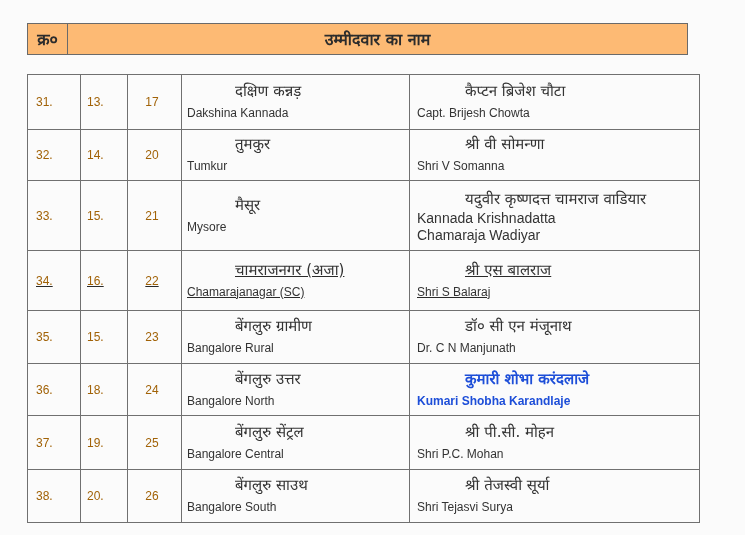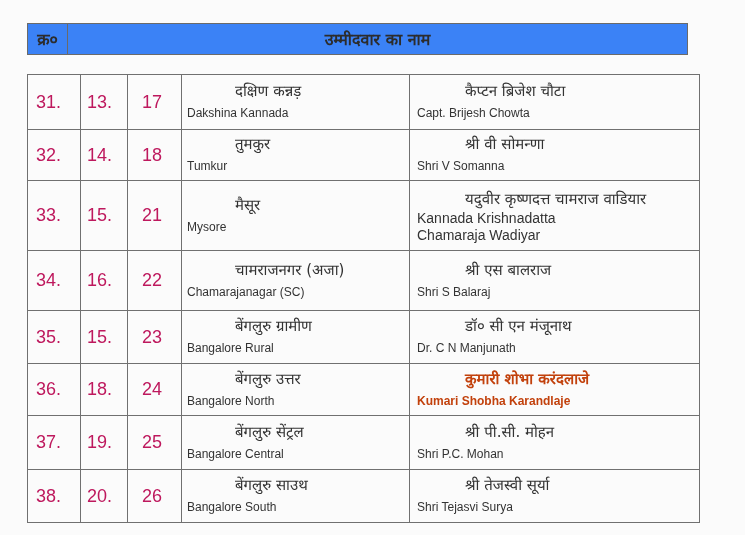--- a/index.html
+++ b/index.html
@@ -2,51 +2,51 @@
 <html><head>
 <meta charset="utf-8">
 <style>
   html, body { margin: 0; padding: 0; }
   body {
     width: 745px; height: 535px; background: #fbfbfb; position: relative; overflow: hidden;
     font-family: "Liberation Sans", "DejaVu Sans", sans-serif; color: #2a2a2a;
   }
   .header {
     position: absolute; left: 27px; top: 23px; width: 661px; height: 32px;
-    background: #3b82f6; border: 1px solid #6a6a6a; box-sizing: border-box;
+    background: #fdba74; border: 1px solid #6a6a6a; box-sizing: border-box;
     display: flex; align-items: center;
   }
   .header .hc {
     height: 100%; display: flex; align-items: center; justify-content: center;
     font-family: "DejaVu Sans", sans-serif; font-weight: bold; font-size: 16px; color: #2c2c2c;
     box-sizing: border-box;
   }
   .header .hc1 { width: 40px; border-right: 1px solid #6a6a6a; }
   .header .hc2 { width: 271px; border-right: 1px solid #6a6a6a; }
   .header .hc3 { flex: 1; }
 
   .tbl {
     position: absolute; left: 27px; top: 74px; width: 673px;
     border-collapse: collapse; table-layout: fixed;
   }
   .tbl td {
     border: 1px solid #707070; padding: 0; vertical-align: middle;
   }
-  .num { font-size: 18px; color: #be185d; }
+  .num { font-size: 12px; color: #a16207; }
   .c1 { width: 44px; padding-left: 8px !important; }
   .c2 { width: 40px; padding-left: 6px !important; margin-left: 17px; }
   .c3 { width: 48px; text-align: center; padding-right: 5px !important; }
   .c4 { width: 222px; padding-left: 5px !important; }
   .c5 { padding-left: 7px !important; }
   .hi { display: block; font-family: "DejaVu Sans", sans-serif; font-size: 15px; line-height: 22px; color: #333; margin-left: 48px; }
   .en { display: block; font-size: 12px; line-height: 22px; color: #333; }
   .en.small { font-size: 14px; line-height: 17px; }
-  .bold .hi, .bold .en { font-weight: bold; color: #c2410c; }
+  .bold .hi, .bold .en { font-weight: bold; color: #1d4ed8; }
   tr.r1 { height: 55px; } tr.r2 { height: 51px; } tr.r3 { height: 70px; }
-  tr.r4 { height: 60px; } tr.r5 { height: 53px; } tr.r6 { height: 52px; }
+  tr.r4 { height: 60px; text-decoration: underline; } tr.r5 { height: 53px; } tr.r6 { height: 52px; }
   tr.r7 { height: 54px; } tr.r8 { height: 53px; }
 </style>
 </head>
 <body>
 
 <div class="header">
   <div class="hc hc1">क्र०</div>
   <div class="hc hc3">उम्मीदवार का नाम</div>
 </div>
 
@@ -61,21 +61,21 @@
         <span class="en">Dakshina Kannada</span>
       </td>
       <td class="c5">
         <span class="hi">कैप्टन ब्रिजेश चौटा</span>
         <span class="en">Capt. Brijesh Chowta</span>
       </td>
     </tr>
     <tr class="r2">
       <td class="c1 num">32.</td>
       <td class="c2 num">14.</td>
-      <td class="c3 num">18</td>
+      <td class="c3 num">20</td>
       <td class="c4">
         <span class="hi">तुमकुर</span>
         <span class="en">Tumkur</span>
       </td>
       <td class="c5">
         <span class="hi">श्री वी सोमन्णा</span>
         <span class="en">Shri V Somanna</span>
       </td>
     </tr>
     <tr class="r3">

